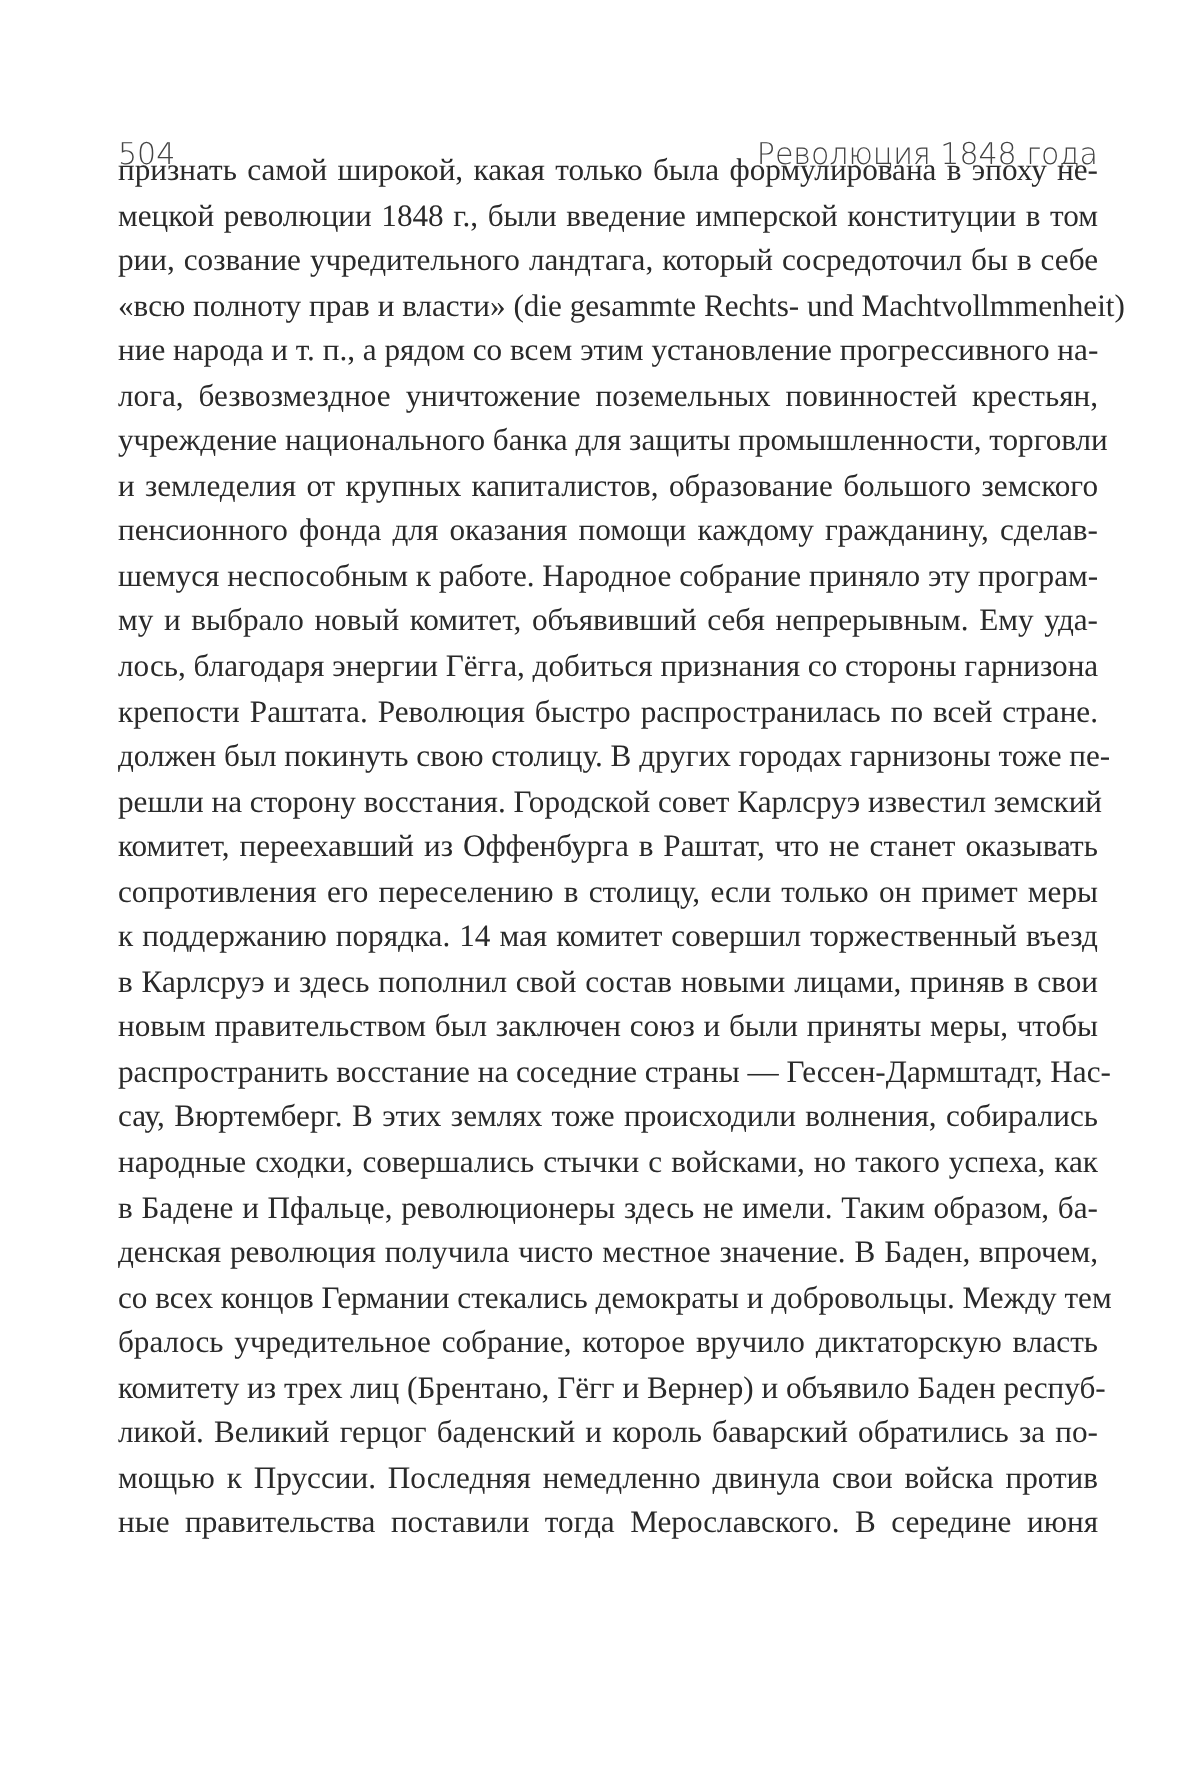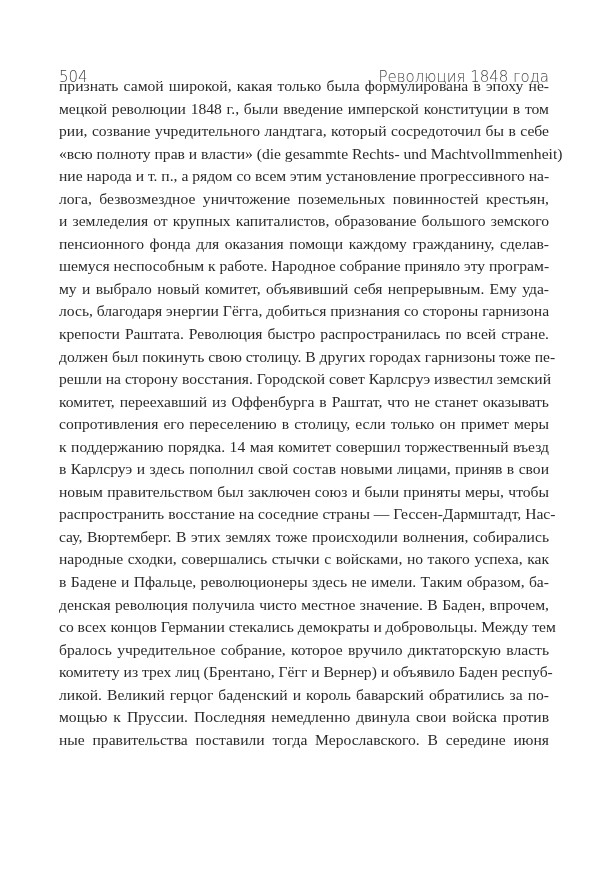--- a/index.html
+++ b/index.html
@@ -27,20 +27,21 @@
     <span class="pnum">504</span>
     <span class="title">Революция 1848 года</span>
   </div>
   <div class="body-text">
     <span class="line">признать самой широкой, какая только была формулирована в эпоху не-</span>
     <span class="line">мецкой революции 1848 г., были введение имперской конституции в том</span>
     <span class="line">рии, созвание учредительного ландтага, который сосредоточил бы в себе</span>
     <span class="line">«всю полноту прав и власти» (die gesammte Rechts- und Machtvollmmenheit)</span>
     <span class="line">ние народа и т. п., а рядом со всем этим установление прогрессивного на-</span>
     <span class="line">лога, безвозмездное уничтожение поземельных повинностей крестьян,</span>
+    <span class="line">учреждение национального банка для защиты промышленности, торговли</span>
     <span class="line">и земледелия от крупных капиталистов, образование большого земского</span>
     <span class="line">пенсионного фонда для оказания помощи каждому гражданину, сделав-</span>
     <span class="line">шемуся неспособным к работе. Народное собрание приняло эту програм-</span>
     <span class="line">му и выбрало новый комитет, объявивший себя непрерывным. Ему уда-</span>
     <span class="line">лось, благодаря энергии Гёгга, добиться признания со стороны гарнизона</span>
     <span class="line">крепости Раштата. Революция быстро распространилась по всей стране.</span>
     <span class="line">должен был покинуть свою столицу. В других городах гарнизоны тоже пе-</span>
     <span class="line">решли на сторону восстания. Городской совет Карлсруэ известил земский</span>
     <span class="line">комитет, переехавший из Оффенбурга в Раштат, что не станет оказывать</span>
     <span class="line">сопротивления его переселению в столицу, если только он примет меры</span>

